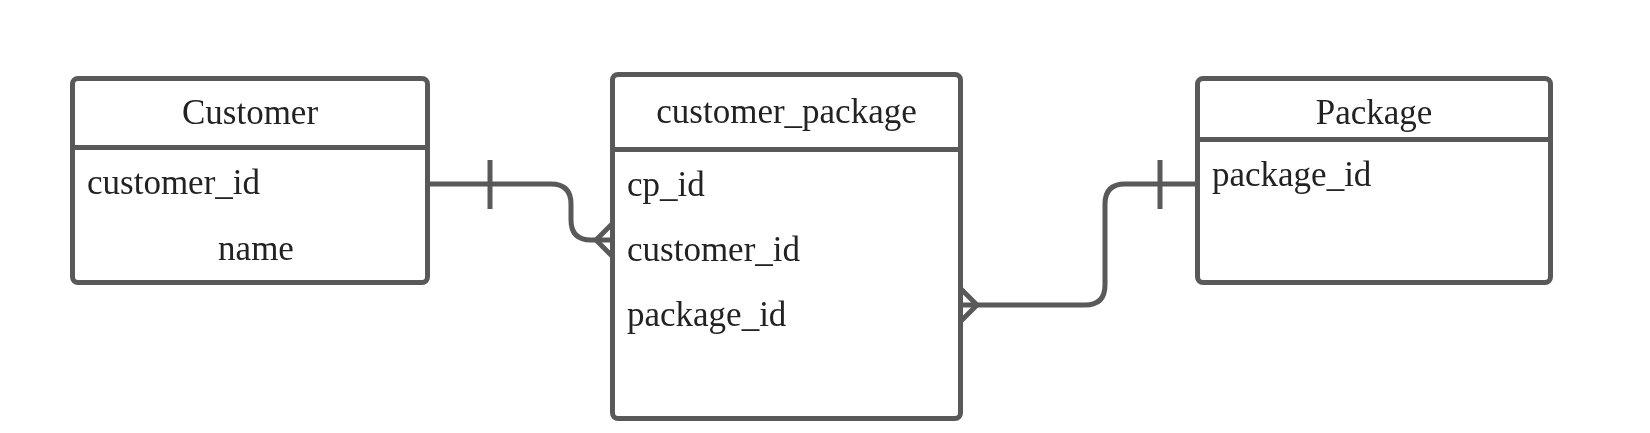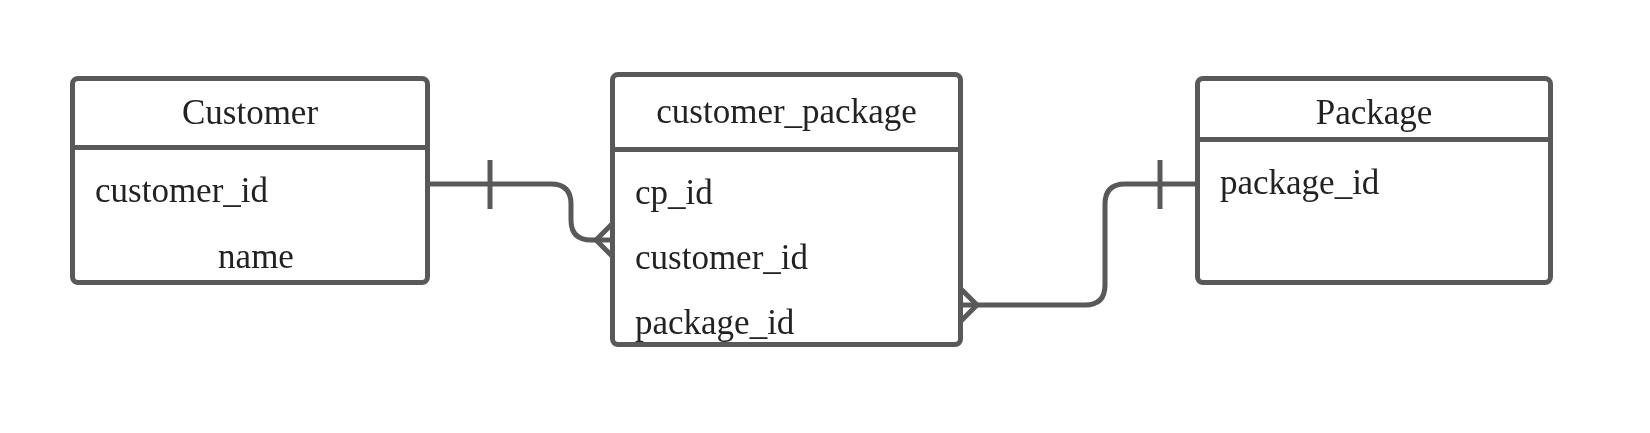--- a/index.html
+++ b/index.html
@@ -44,21 +44,21 @@
     white-space: nowrap;
   }
   .entity-divider {
     width: 100%;
     height: 5px;
     background: #595959;
   }
   .attr-list {
     box-sizing: border-box;
     width: 100%;
-    padding: 8px;
+    padding: 0;
     margin: 0;
     list-style: none;
   }
   .attr {
     box-sizing: border-box;
     color: #222222;
     font-size: 35px;
     line-height: 1;
     white-space: nowrap;
     padding-left: 12px;
@@ -93,21 +93,21 @@
 
   <div class="entity" style="left:70px; top:76px; width:360px; height:209px;">
     <div class="entity-title" style="height:64px; line-height:64px;">Customer</div>
     <div class="entity-divider"></div>
     <ul class="attr-list">
       <li class="attr" style="height:66px; line-height:66px;">customer_id</li>
       <li class="attr" style="height:66px; line-height:66px;text-align:center;">name</li>
     </ul>
   </div>
 
-  <div class="entity" style="left:610px; top:72px; width:353px; height:275px;">
+  <div class="entity" style="left:610px; top:72px; width:353px; height:349px;">
     <div class="entity-title" style="height:70px; line-height:70px;">customer_package</div>
     <div class="entity-divider"></div>
     <ul class="attr-list">
       <li class="attr" style="height:65px; line-height:65px;">cp_id</li>
       <li class="attr" style="height:65px; line-height:65px;">customer_id</li>
       <li class="attr" style="height:65px; line-height:65px;">package_id</li>
     </ul>
   </div>
 
   <div class="entity" style="left:1195px; top:76px; width:358px; height:209px;">

